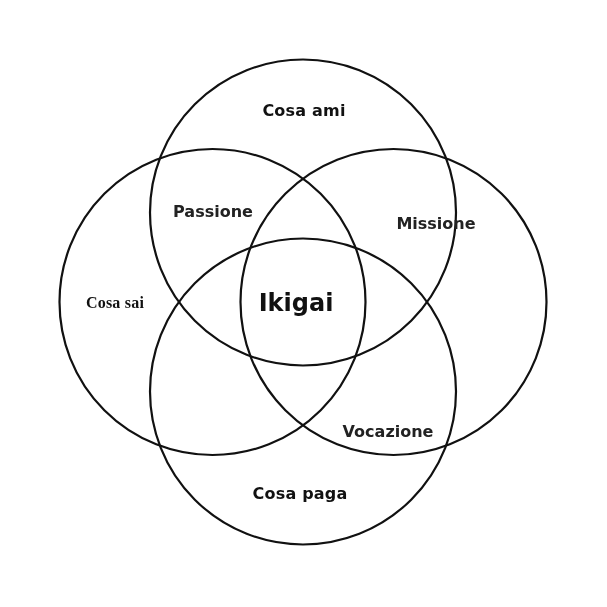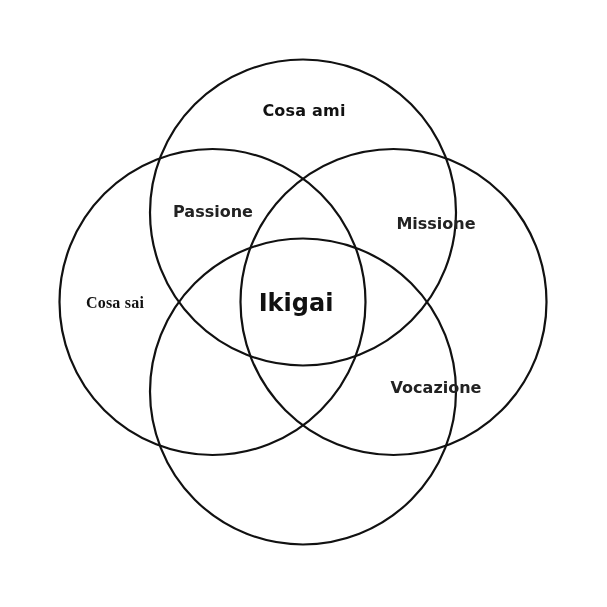--- a/index.html
+++ b/index.html
@@ -48,40 +48,41 @@
     color: var(--center-label-text, #111111);
   }
   
   .pos-cosa-ami     { left: 304px; top: 111px; }
   .pos-cosa-sai     { left: 115px; top: 303px; font-family: Liberation Serif, serif; }
   .pos-cosa-impatta { left: 483px; top: 303px; }
   .pos-cosa-paga    { left: 300px; top: 494px; }
   .pos-passione     { left: 213px; top: 212px; }
   .pos-missione     { left: 388px; top: 224px; margin-left: 48px; }
   .pos-professione  { left: 220px; top: 408px; }
-  .pos-vocazione    { left: 388px; top: 388px; margin-left: 48px; }
+  .pos-vocazione    { left: 388px; top: 432px; }
   .pos-ikigai       { left: 296px; top: 303px; }
 </style>
 </head>
 <body>
 
 <div class="canvas">
 
   <svg class="venn-svg" viewBox="0 0 607 607" aria-hidden="true">
     <circle cx="303" cy="212.5" r="153"></circle>
     <circle cx="212.5" cy="302" r="153"></circle>
     <circle cx="393.5" cy="302" r="153"></circle>
     <circle cx="303" cy="391.5" r="153"></circle>
   </svg>
 
   <div class="lbl lbl-outer pos-cosa-ami">Cosa ami</div>
 
   <div class="lbl lbl-outer pos-cosa-sai">Cosa sai</div>
 
 
+  <div class="lbl lbl-outer pos-cosa-paga">Cosa paga</div>
 
   <div class="lbl lbl-intersection pos-passione">Passione</div>
 
   <div class="lbl lbl-intersection pos-missione">Missione</div>
 
 
   <div class="lbl lbl-intersection pos-vocazione">Vocazione</div>
 
   <div class="lbl lbl-center pos-ikigai">Ikigai</div>
 

